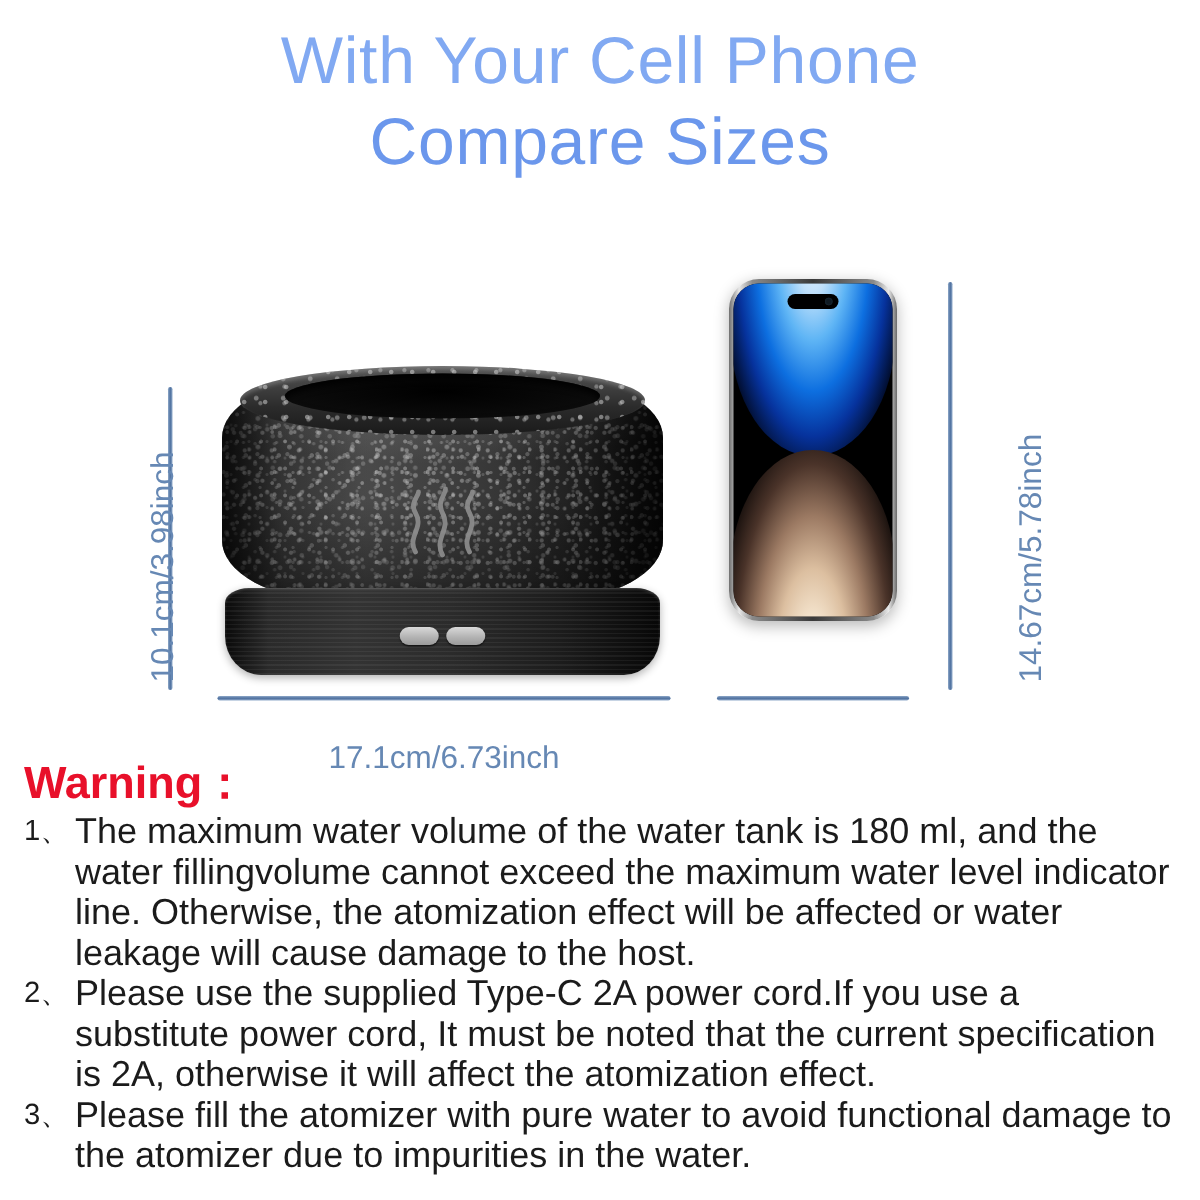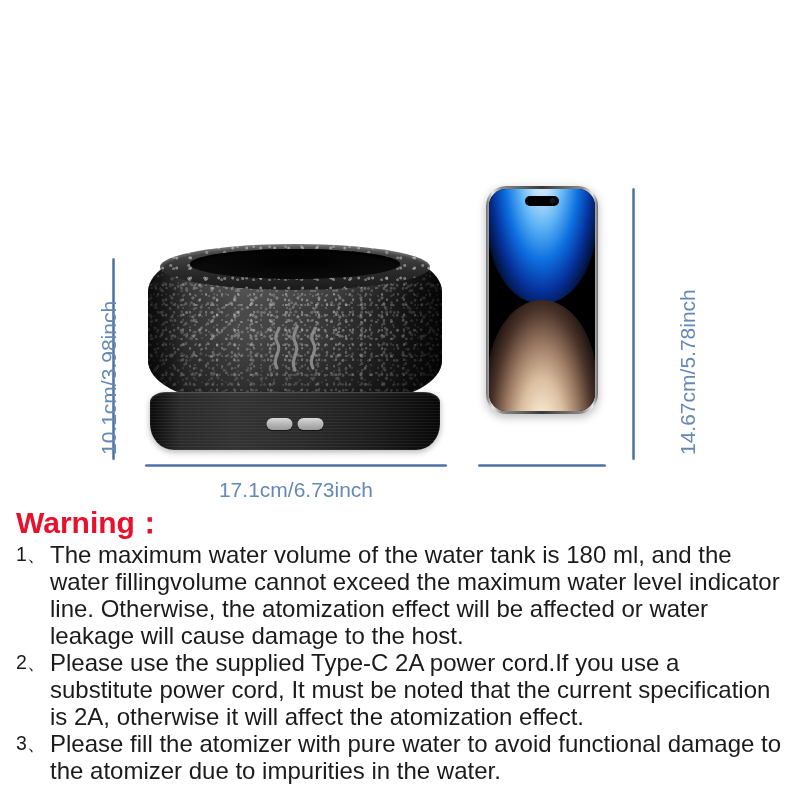--- a/index.html
+++ b/index.html
@@ -253,20 +253,21 @@
     white-space: nowrap;
     transform-origin: 0 0;
     transform: rotate(-90deg);
   }
   .dim-label-h {
     position: absolute;
     color: #6688b4;
     font-size: 21px;
     white-space: nowrap;
     text-align: center;
+    margin-top: 16px;
   }
 
   
   .warning-wrap {
     position: absolute;
     left: 16px;
     top: 506px;
     width: 770px;
   }
   .warning-title {
@@ -293,20 +294,24 @@
     flex: 1 1 auto;
     font-size: 24px;
     line-height: 27px;
   }
 </style>
 </head>
 <body>
 
 <div id="page">
 
+  <div class="title-block">
+    <div class="title-line1">With Your Cell Phone</div>
+    <div class="title-line2">Compare Sizes</div>
+  </div>
 
   <div class="stage">
 
     <div class="humidifier">
       <div class="hum-body">
         <div class="hum-crackle"></div>
         <div class="hum-crackle2"></div>
         <div class="hum-vignette"></div>
       </div>
       <div class="hum-rim">

